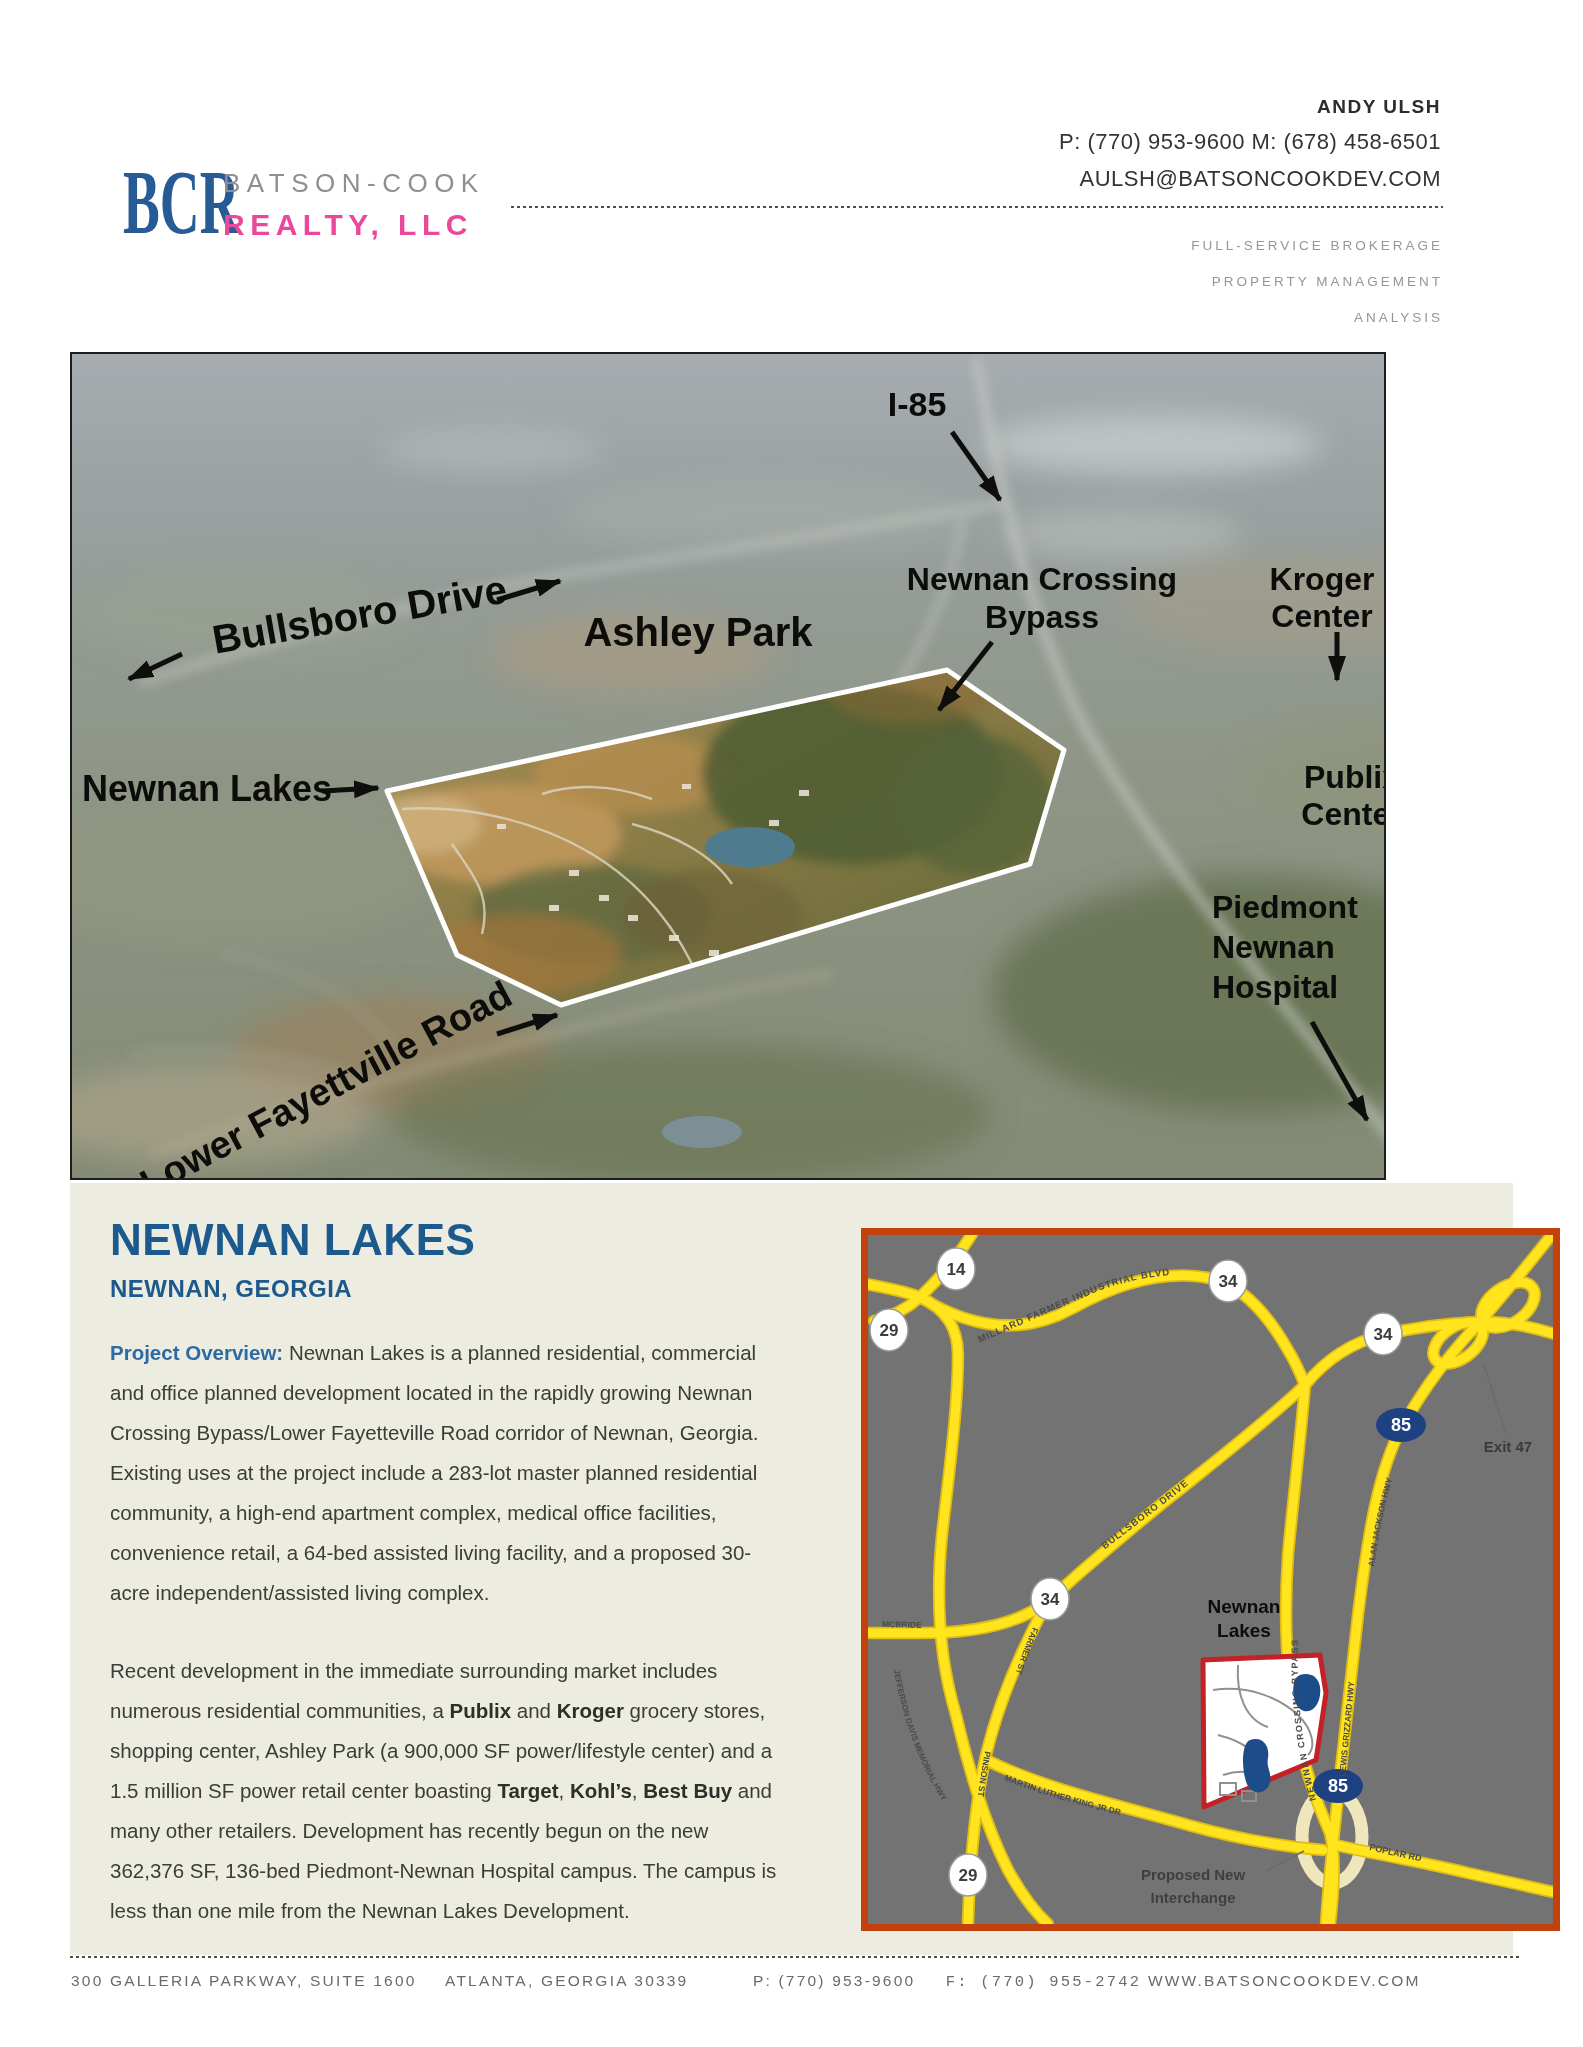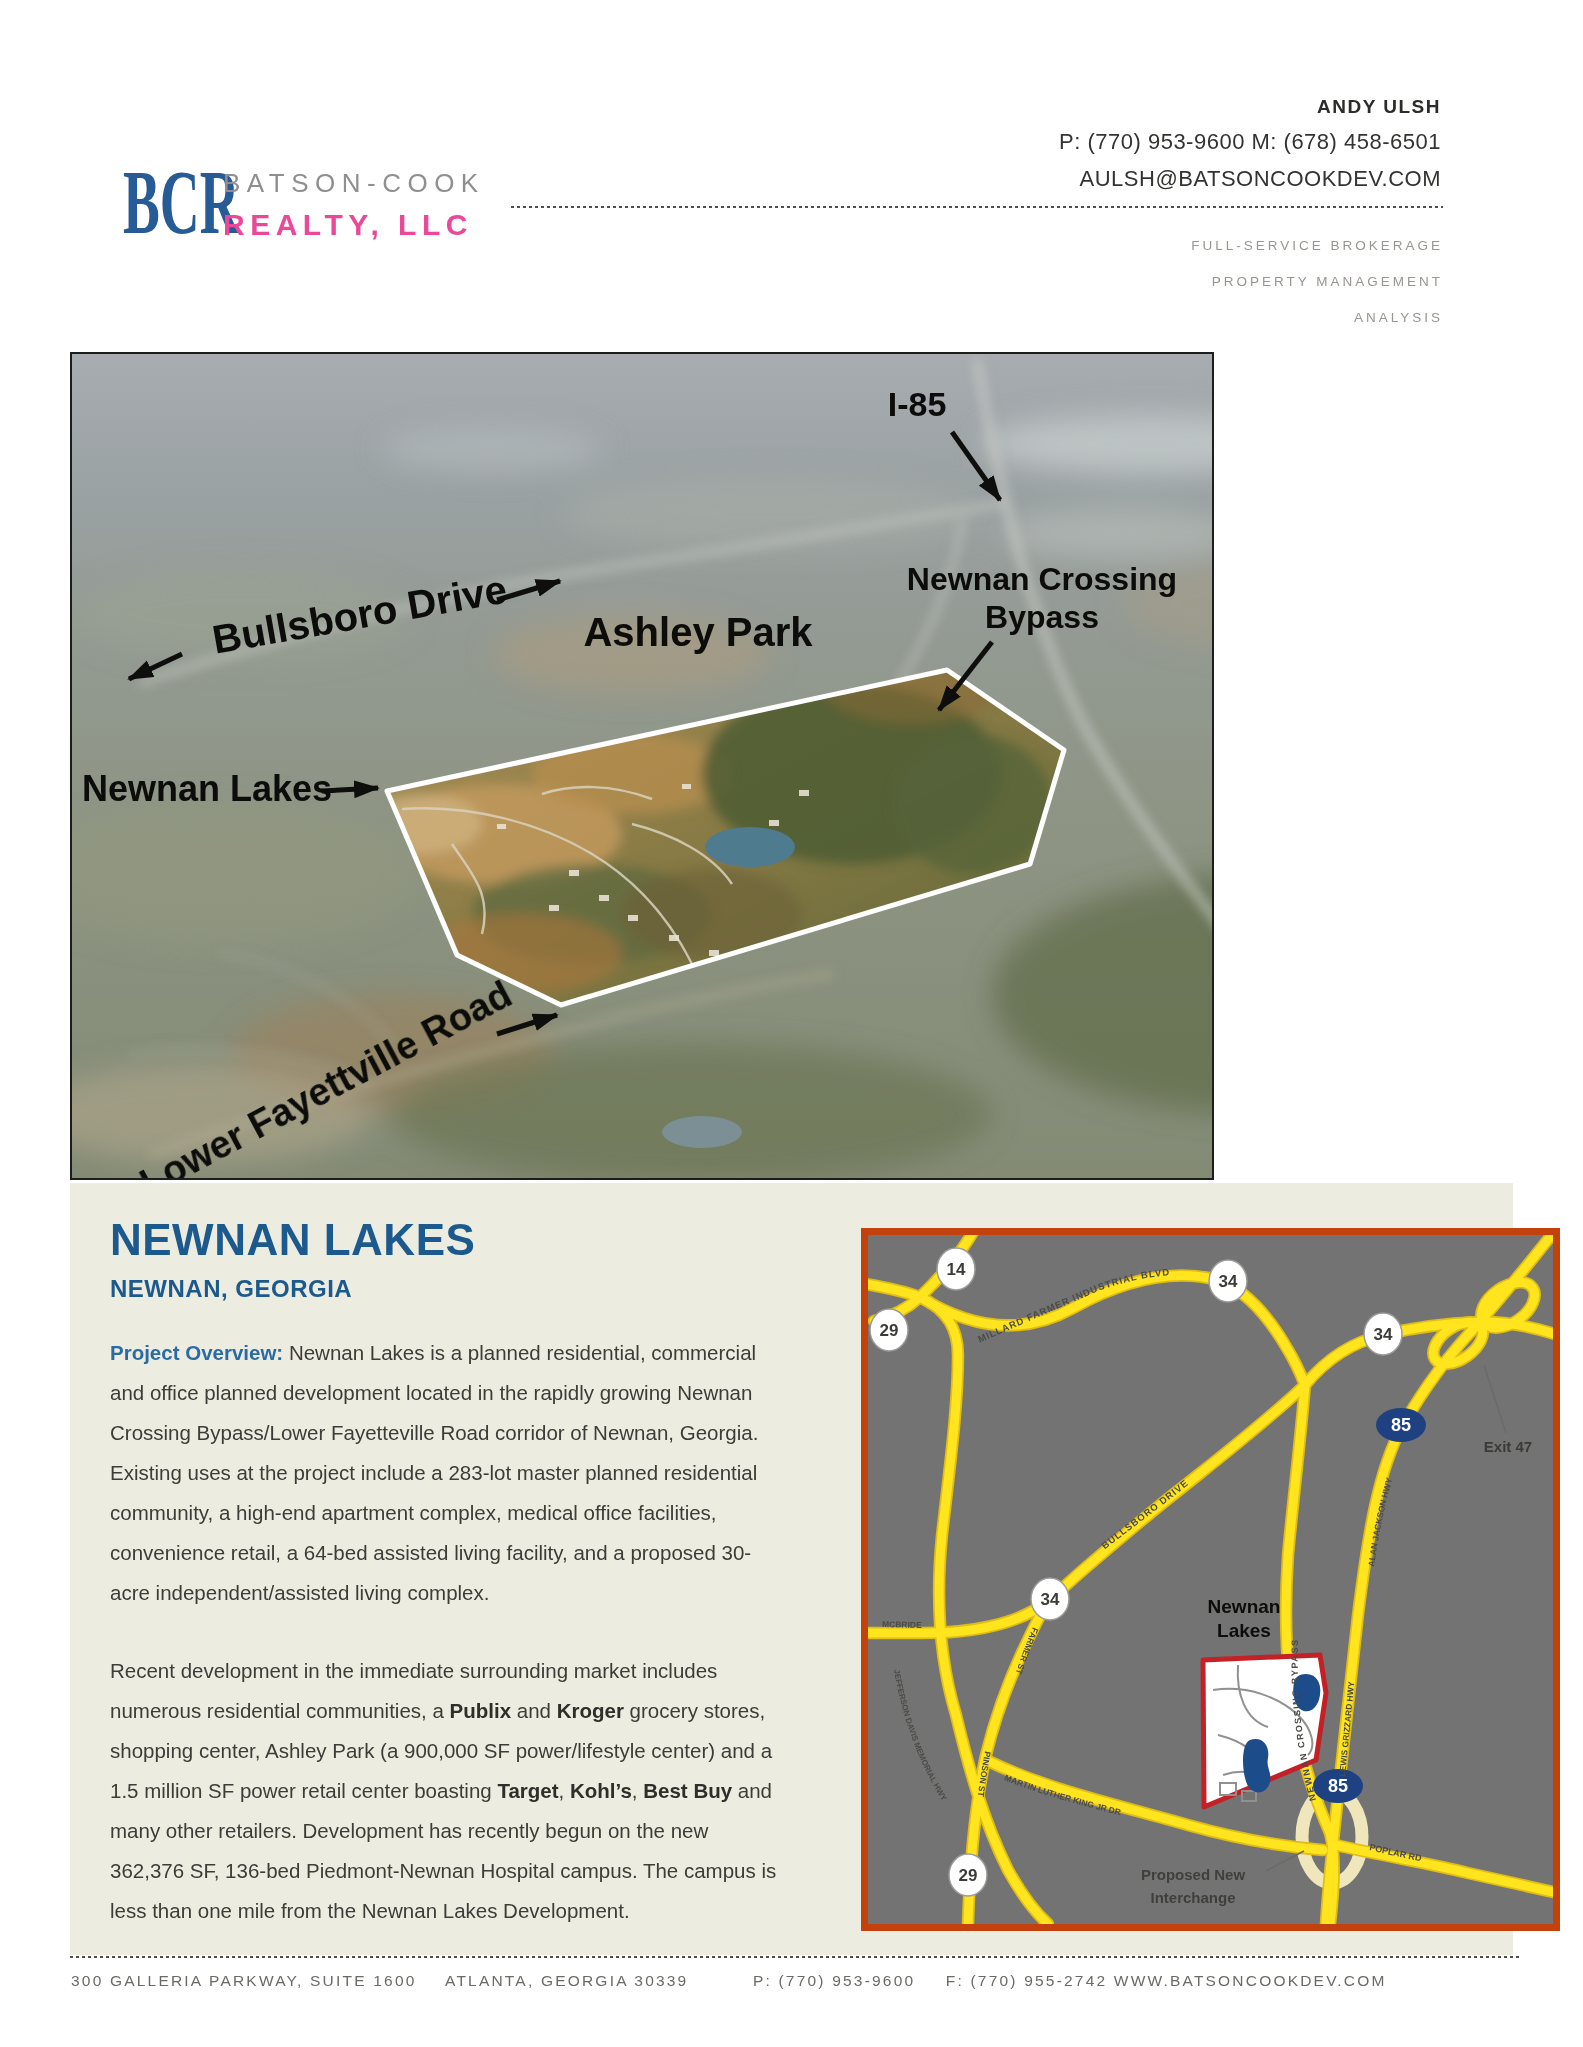--- a/index.html
+++ b/index.html
@@ -8,21 +8,21 @@
   .dashes{height:2px;background:repeating-linear-gradient(90deg,#4e4d48 0 3px,transparent 3px 6px);}
   
   .bcr{font-family:"Liberation Serif",serif;font-weight:bold;color:#275b96;font-size:92px;line-height:1;transform:scaleX(.6);transform-origin:left top;letter-spacing:0px;}
   .brand-line1{color:#8f8f91;font-size:26px;letter-spacing:6.5px;font-weight:normal;}
   .brand-line2{color:#ec4899;font-size:30px;letter-spacing:5.5px;font-weight:bold;}
   .contact{text-align:right;color:#3a3a38;}
   .contact .nm{font-size:19px;font-weight:bold;letter-spacing:1.5px;color:#2c2c2a;}
   .contact .ln{font-size:22px;letter-spacing:.5px;margin-top:11px;color:#333331;}
   .services{ text-align:right;color:#98968f;font-size:13.5px;letter-spacing:3px;line-height:36px;}
   
-  .photo{left:70px;top:352px;width:1144px;height:828px;border:2px solid #1d1d1b;box-sizing:border-box;overflow:hidden;background:#98a095;}
+  .photo{left:70px;top:352px;width:1316px;height:828px;border:2px solid #1d1d1b;box-sizing:border-box;overflow:hidden;background:#98a095;}
   
   .cream{left:70px;top:1183px;width:1443px;height:772px;background:#edece1;}
   .title{color:#1c598d;font-size:44px;font-weight:bold;letter-spacing:.5px;}
   .subtitle{color:#1c598d;font-size:24px;font-weight:bold;letter-spacing:.5px;}
   .bodycopy{width:676px;font-size:20.5px;line-height:40px;color:#3c3c38;}
   .bodycopy .ov{color:#2a6ba3;font-weight:bold;}
   .bodycopy b{color:#2e2e2a;}
   .para2{margin-top:38px;}
   .mapbox{left:758px;top:45px;width:685px;height:689px;background:#737373;border:7px solid #c2410c;box-sizing:content-box;margin-left:33px;}
   
@@ -305,15 +305,15 @@
     <text x="325" y="668" font-size="15" font-weight="bold" fill="#3f3f3b" text-anchor="middle">Interchange</text>
   </svg>
   </div>
 </div>
 
 <div class="abs dashes footer-line"></div>
 <div class="abs footer">
   <span>300 GALLERIA PARKWAY, SUITE 1600</span>
   <span style="margin-left:22px;">ATLANTA, GEORGIA 30339</span>
   <span style="margin-left:58px;">P: (770) 953-9600</span>
-  <span style="margin-left:24px;">F: (770) 955-2742</span>
+  <span style="margin-left:24px;font-family:Liberation Mono, monospace;">F: (770) 955-2742</span>
   <span style="">WWW.BATSONCOOKDEV.COM</span>
 </div>
 
 </body></html>

